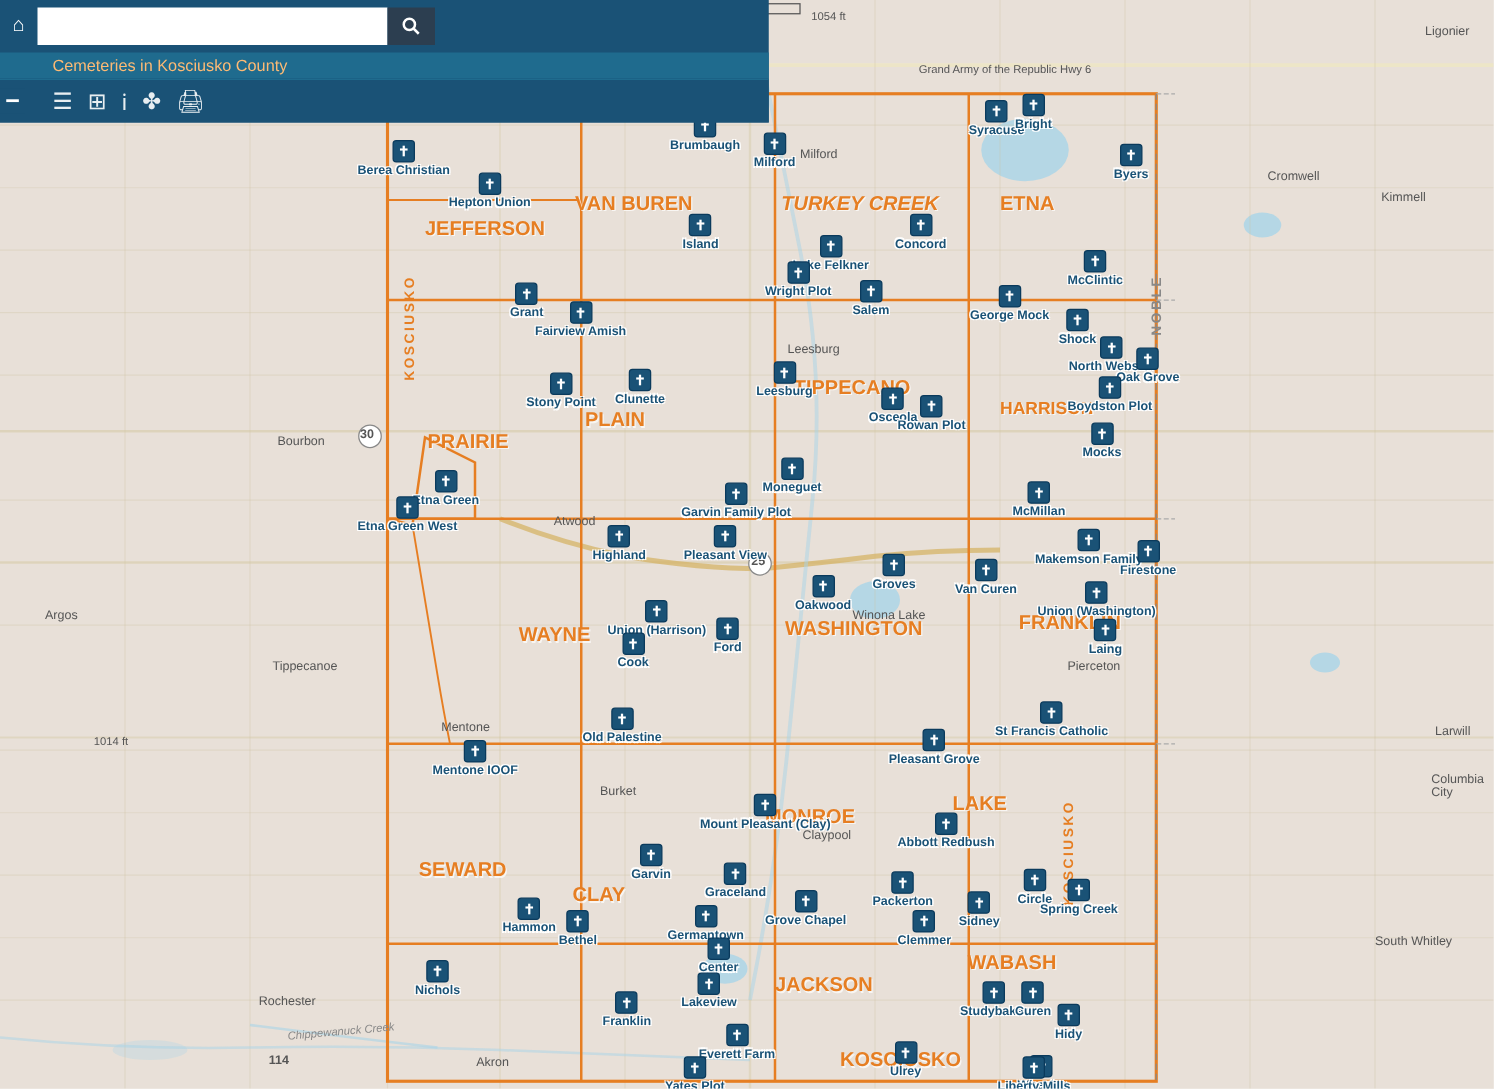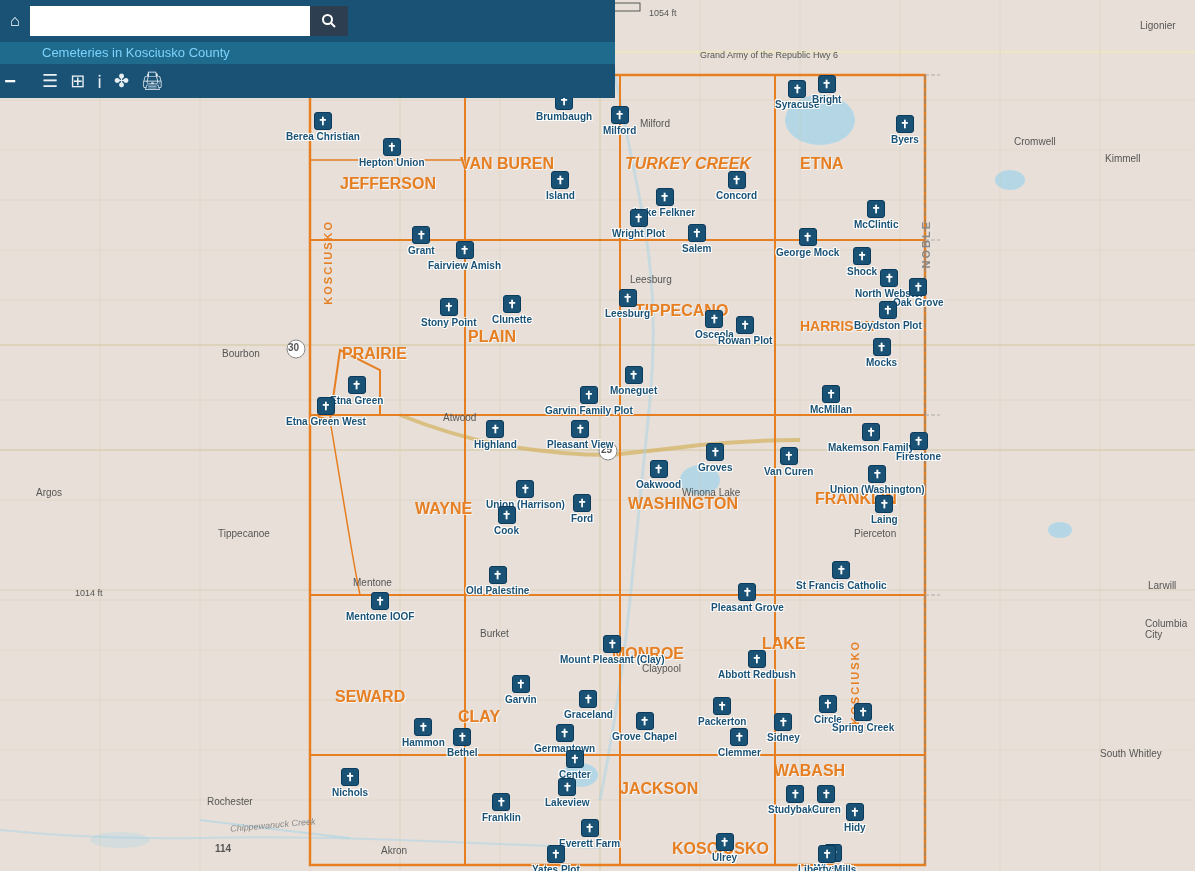--- a/index.html
+++ b/index.html
@@ -74,21 +74,21 @@
       display: flex;
       align-items: center;
       justify-content: center;
       color: white;
       font-size: 16px;
     }
 
     #subtitle-bar {
       background: #1f6b8e;
       padding: 3px 10px 3px 42px;
-      color: #7dd3fc;
+      color: #fdba74;
       font-size: 13px;
     }
 
     #toolbar {
       background: #1a5276;
       padding: 5px 10px;
       display: flex;
       align-items: center;
       gap: 12px;
       border-top: 1px solid #1f6b8e;
@@ -294,21 +294,21 @@
   <div class="place-label" style="left:642px;top:663px;">Claypool</div>
   <div class="place-label" style="left:381px;top:845px;">Akron</div>
   <div class="place-label" style="left:207px;top:796px;">Rochester</div>
   <div class="place-label" style="left:1100px;top:748px;">South Whitley</div>
   <div class="place-label" style="left:1145px;top:618px;">Columbia City</div>
   <div class="place-label" style="left:1140px;top:20px;">Ligonier</div>
   <div class="place-label" style="left:1105px;top:153px;">Kimmell</div>
   <div class="place-label" style="left:1014px;top:136px;">Cromwell</div>
   <div class="place-label" style="left:630px;top:274px;">Leesburg</div>
   <div class="place-label" style="left:640px;top:118px;">Milford</div>
-  <div class="place-label" style="left:700px;top:50px;font-size:9px;">Grand Army of the Republic Hwy 6</div>
+  <div class="place-label" style="left:735px;top:50px;font-size:9px;">Grand Army of the Republic Hwy 6</div>
   <div class="place-label" style="left:288px;top:342px;font-size:10px;font-weight:bold;">30</div>
   <div class="place-label" style="left:601px;top:444px;font-size:10px;font-weight:bold;">25</div>
   <div class="place-label" style="left:215px;top:843px;font-size:10px;font-weight:bold;">114</div>
   <div class="place-label" style="left:649px;top:8px;font-size:9px;">1054 ft</div>
   <div class="place-label" style="left:75px;top:588px;font-size:9px;">1014 ft</div>
   <div style="position:absolute;left:230px;top:820px;color:#888;font-size:9px;font-style:italic;transform:rotate(-5deg);">Chippewanuck Creek</div>
 
   <div class="cemetery-marker" style="left:286px;top:112px;">
     <div class="marker-icon">✝</div>
     <div class="marker-label">Berea Christian</div>

